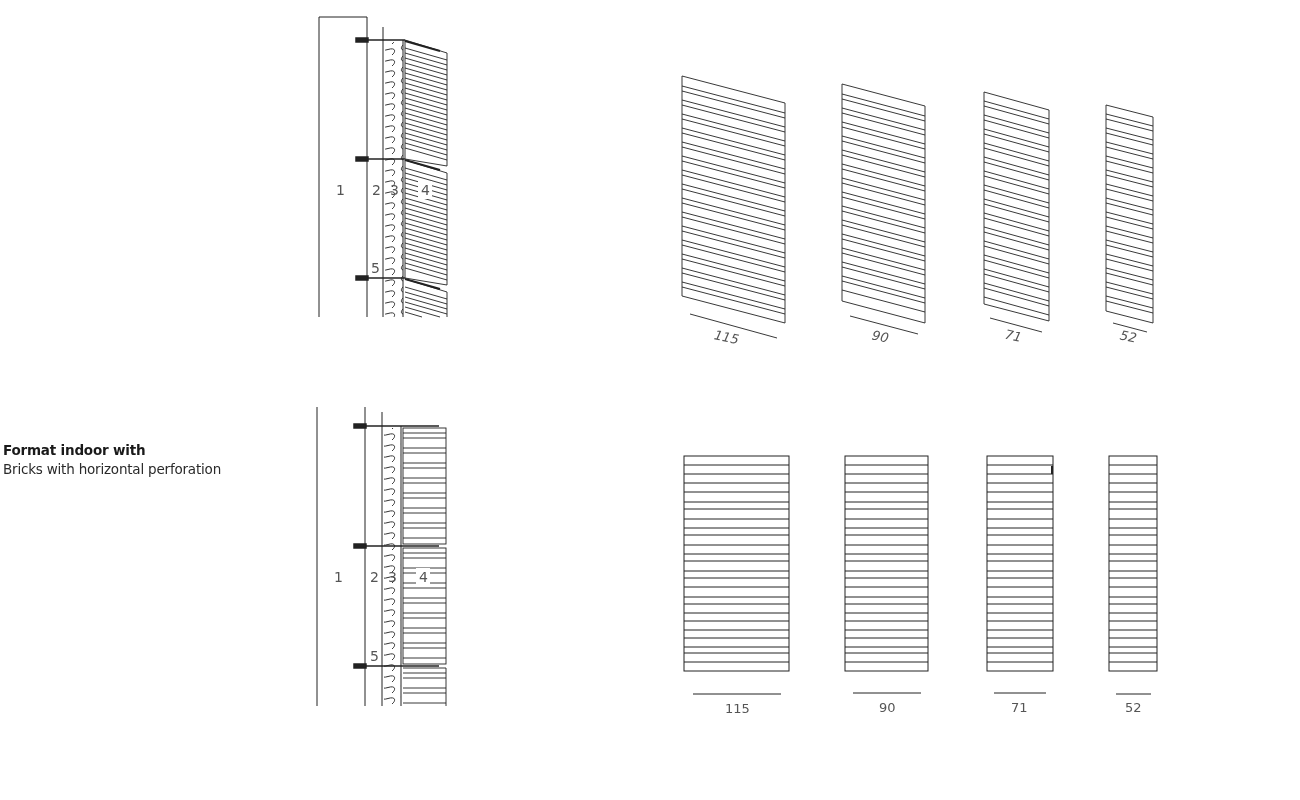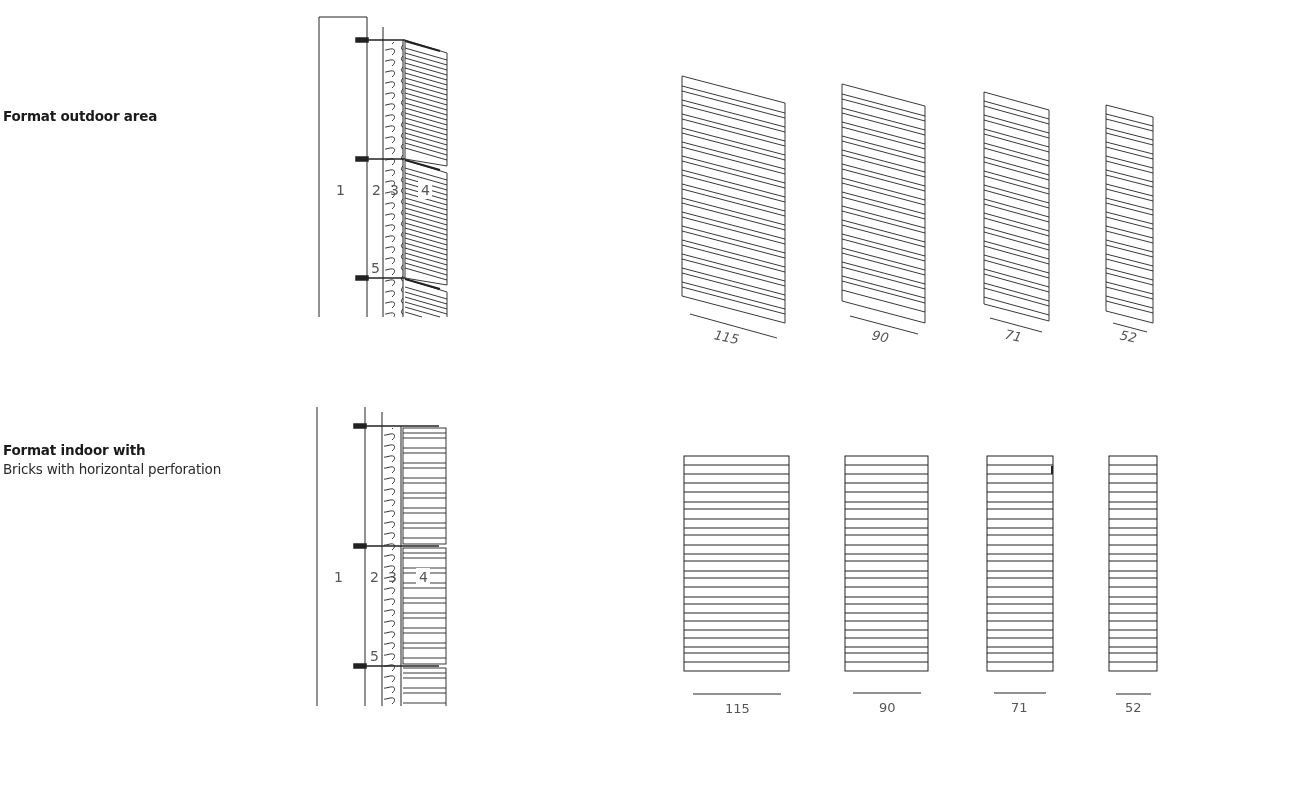--- a/index.html
+++ b/index.html
@@ -9,21 +9,20 @@
   .caption .title { font-size: 13.5px; font-weight: bold; color: #1a1a1a; letter-spacing: -0.2px; }
   .caption .sub { font-size: 13.5px; color: #2a2a2a; letter-spacing: -0.2px; }
   svg.drawing { position: absolute; left: 0; top: 0; }
   .dim-label { font-family: "DejaVu Sans", sans-serif; font-size: 13px; fill: #555; }
   .layer-label { font-family: "DejaVu Sans", sans-serif; font-size: 14px; fill: #555; }
 </style>
 </head>
 <body>
 
 <div class="caption" style="top:107px;">
-  <div class="title">Format outdoor area</div>
 </div>
 <div class="caption" style="top:441px;">
   <div class="title">Format indoor with</div>
   <div class="sub">Bricks with horizontal perforation</div>
 </div>
 
 <svg class="drawing" width="1300" height="800" viewBox="0 0 1300 800">
   <defs>
 
     <pattern id="insul" x="0" y="0" width="20" height="11" patternUnits="userSpaceOnUse">

